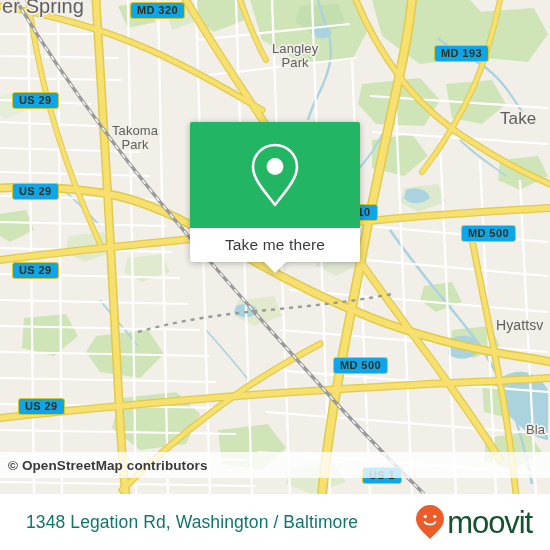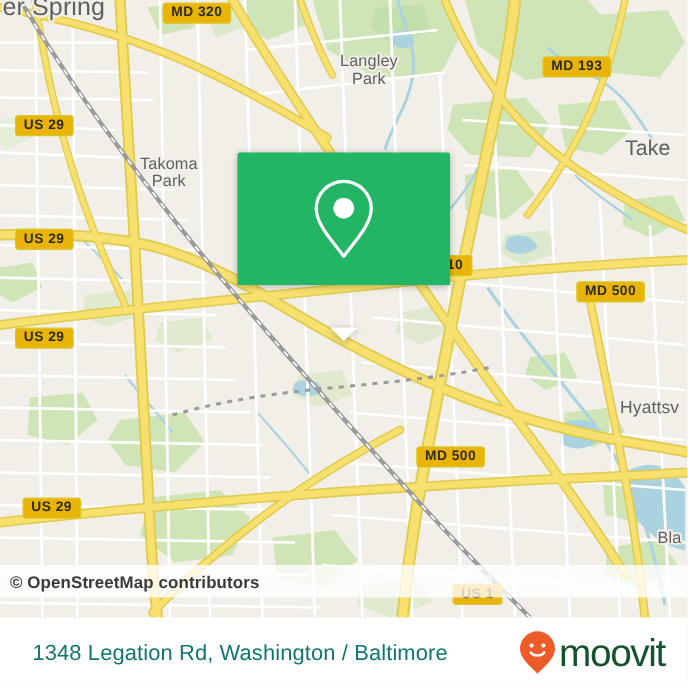--- a/index.html
+++ b/index.html
@@ -19,21 +19,21 @@
     line-height:1.06;
     white-space:pre;
     text-shadow:
       1.6px 0 #f2efe9, -1.6px 0 #f2efe9, 0 1.6px #f2efe9, 0 -1.6px #f2efe9,
       1.2px 1.2px #f2efe9, -1.2px 1.2px #f2efe9, 1.2px -1.2px #f2efe9, -1.2px -1.2px #f2efe9;
     pointer-events:none;
   }
 
   .shield{
     position:absolute;
-    background:#eab308;
+    background:#0ea5e9;
     border:1.6px solid #d8c72a;
     border-radius:3px;
     color:#2e2e18;
     font-weight:bold;
     font-size:11px;
     letter-spacing:.4px;
     padding:1px 6px 2px 6px;
     line-height:12px;
     white-space:nowrap;
     box-sizing:border-box;
@@ -251,20 +251,23 @@
     </div>
   </div>
 
   <div id="callout">
     <div class="top">
       <svg width="52" height="66" viewBox="0 0 52 66">
         <path d="M26 3 C13.8 3 4 12.8 4 25 C4 38 18 52 26 63 C34 52 48 38 48 25 C48 12.8 38.2 3 26 3 Z" fill="none" stroke="#ffffff" stroke-width="2.6" stroke-linejoin="round"></path>
         <circle cx="26" cy="24.5" r="8.4" fill="#ffffff"></circle>
       </svg>
     </div>
+    <div class="bottom">
+      <span>Take me there</span>
+    </div>
     <div class="tail"></div>
   </div>
 
   <div id="footer">
     <div class="addr">1348 Legation Rd, Washington / Baltimore</div>
     <div id="brand">
       <svg width="30" height="36" viewBox="0 0 30 36">
         <path d="M15 1 C7.3 1 1 7.3 1 15 C1 23.2 10 29.5 15 35 C20 29.5 29 23.2 29 15 C29 7.3 22.7 1 15 1 Z" fill="#ec5b28"></path>
         <circle cx="10.3" cy="12.4" r="1.7" fill="#ffffff"></circle>
         <circle cx="19.7" cy="12.4" r="1.7" fill="#ffffff"></circle>

